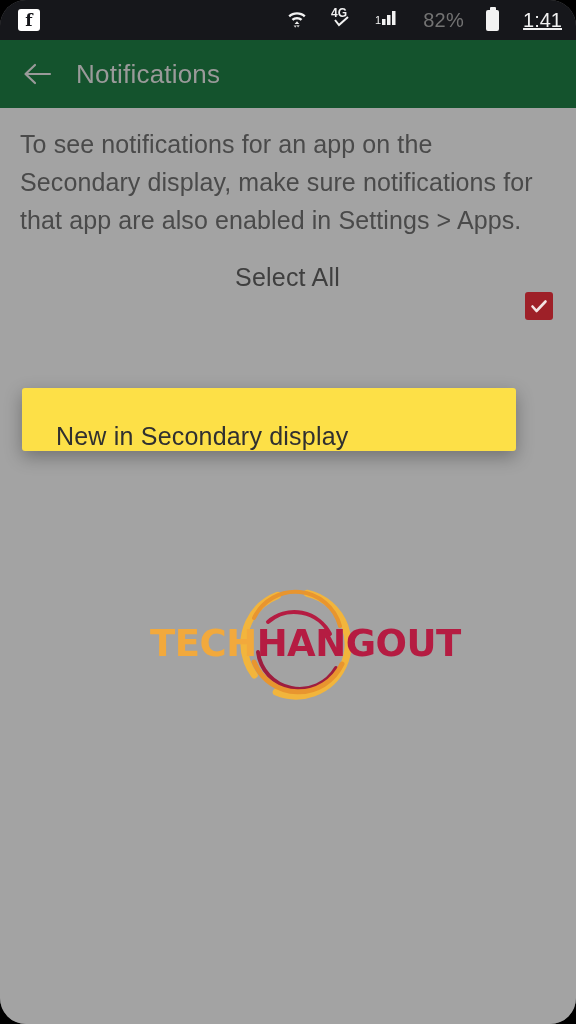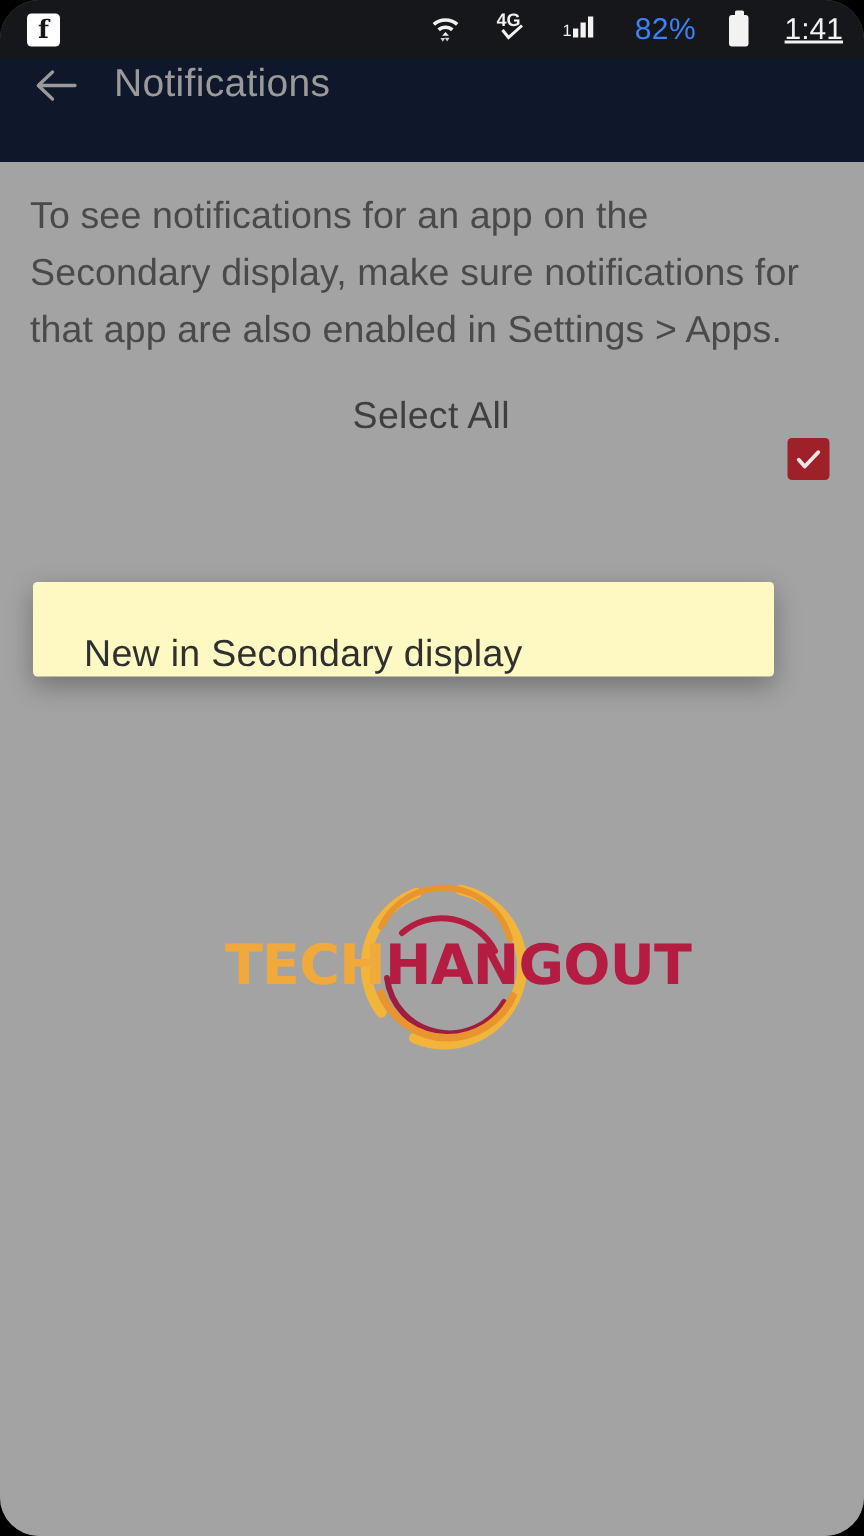--- a/index.html
+++ b/index.html
@@ -44,21 +44,21 @@
     background: #ffffff;
     border-radius: 3px;
     color: #16171b;
     font-family: "DejaVu Serif", serif;
     font-weight: bold;
     font-size: 17px;
     line-height: 22px;
     text-align: center;
   }
   .sb-text {
-    color: #3b82f6;
+    color: #737373;
     font-size: 20px;
     letter-spacing: 0.3px;
     font-family: "Liberation Sans", sans-serif;
   }
   .sb-time { color:#f2f2f2; font-size: 20px; margin-left: 2px; text-decoration: underline; }
   .batt {
     width: 13px; height: 21px;
     border: 0;
     background: #f2f2f2;
     border-radius: 2px;
@@ -72,23 +72,23 @@
     background:#f2f2f2;
     border-radius:1px 1px 0 0;
   }
 
   
   #actionbar {
     position: absolute;
     left: 0; top: 40px;
     width: 576px;
     height: 68px;
-    background: #0f172a;
-    display: flex;
-    align-items: flex-start;
+    background: #14532d;
+    display: flex;
+    align-items: center;
     padding-left: 20px;
     box-sizing: border-box;
   }
   .back-arrow {
     width: 34px; height: 34px;
     display: flex; align-items: center; justify-content: center;
   }
   #actionbar .title {
     color: #9a9a9a;
     font-size: 26px;
@@ -139,21 +139,21 @@
     align-items: center;
     justify-content: center;
   }
 
   
   #dialog {
     position: absolute;
     left: 22px;
     top: 388px;
     width: 494px;
-    background: #fef9c3;
+    background: #fde047;
     border-radius: 3px;
     box-shadow: 0 6px 18px rgba(0,0,0,0.30);
     padding: 0;
     box-sizing: border-box;
   }
   #dialog .dlg-title {
     margin: 0;
     padding: 34px 34px 0 34px;
     color: #303030;
     font-size: 25px;

